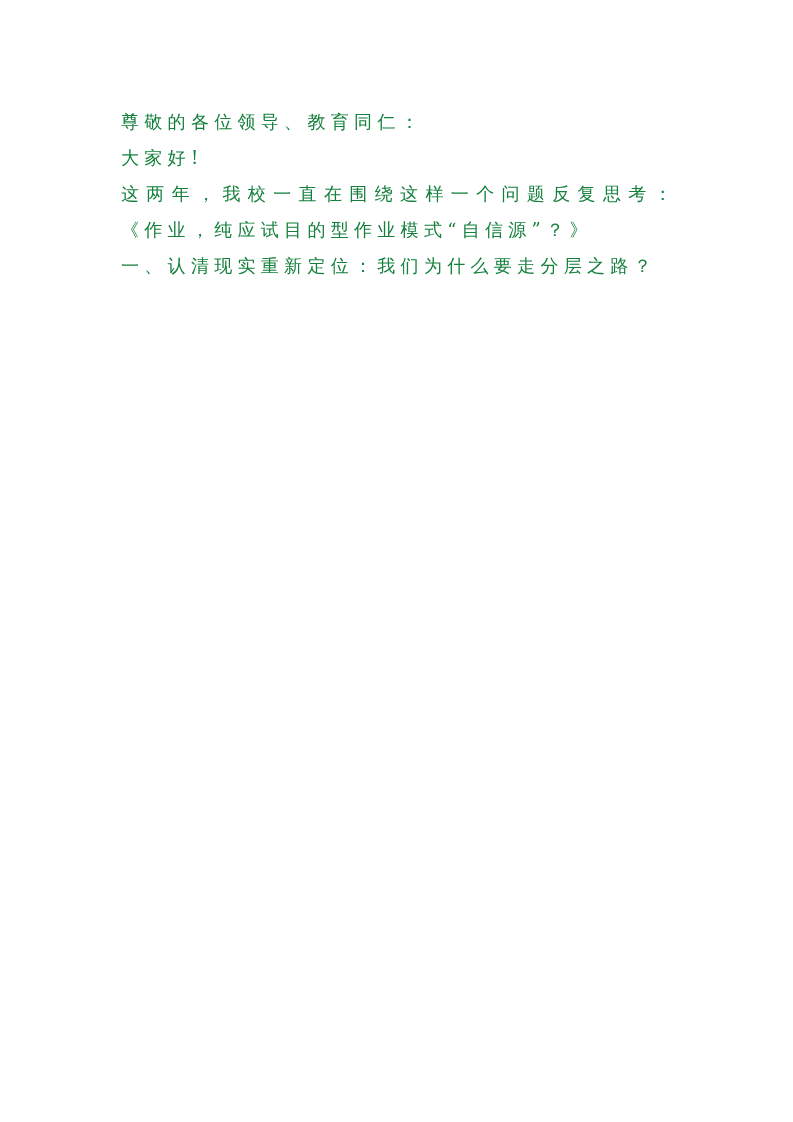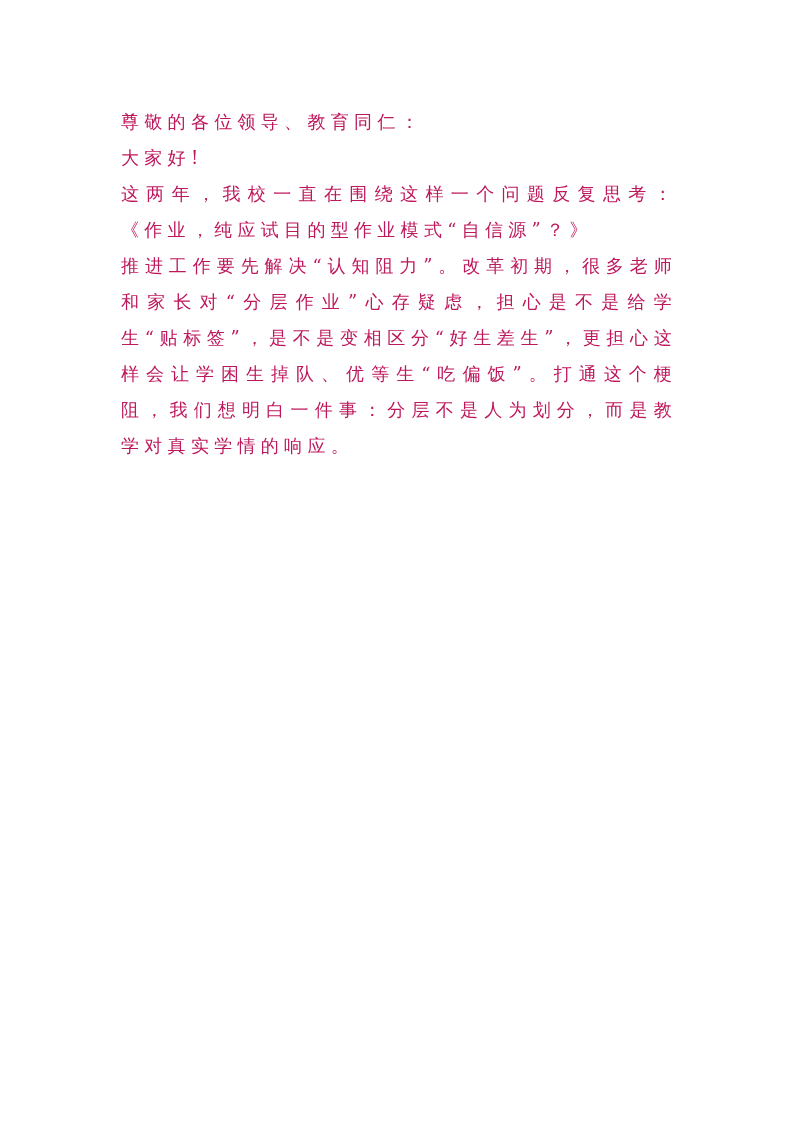--- a/index.html
+++ b/index.html
@@ -11,35 +11,35 @@
       width: 793px;
       height: 1122px;
       position: relative;
       overflow: hidden;
     }
     .page {
       position: absolute;
       left: 121px;
       top: 104px;
       width: 556px;
-      color: #be185d;
+      color: #15803d;
       font-family: "DejaVu Serif", "Liberation Serif", serif;
       font-size: 18px;
       line-height: 36px;
       letter-spacing: 5.3px;
     }
     .para {
       margin: 0;
       padding: 0;
       text-align: justify;
       text-justify: inter-character;
       word-break: break-all;
     }
   </style>
 </head>
 <body>
 
 <div class="page">
   <p class="para">尊敬的各位领导、教育同仁：</p>
   <p class="para">大家好!</p>
   <p class="para">这两年，我校一直在围绕这样一个问题反复思考：《作业，纯应试目的型作业模式“自信源”？》</p>
-  <p class="para">推进工作要先解决“认知阻力”。改革初期，很多老师和家长对“分层作业”心存疑虑，担心是不是给学生“贴标签”，是不是变相区分“好生差生”，更担心这样会让学困生掉队、优等生“吃偏饭”。打通这个梗阻，我们想明白一件事：分层不是人为划分，而是教学对真实学情的响应。</p>
+  <p class="para">一、认清现实重新定位：我们为什么要走分层之路？</p>
 </div>
 
 </body></html>

